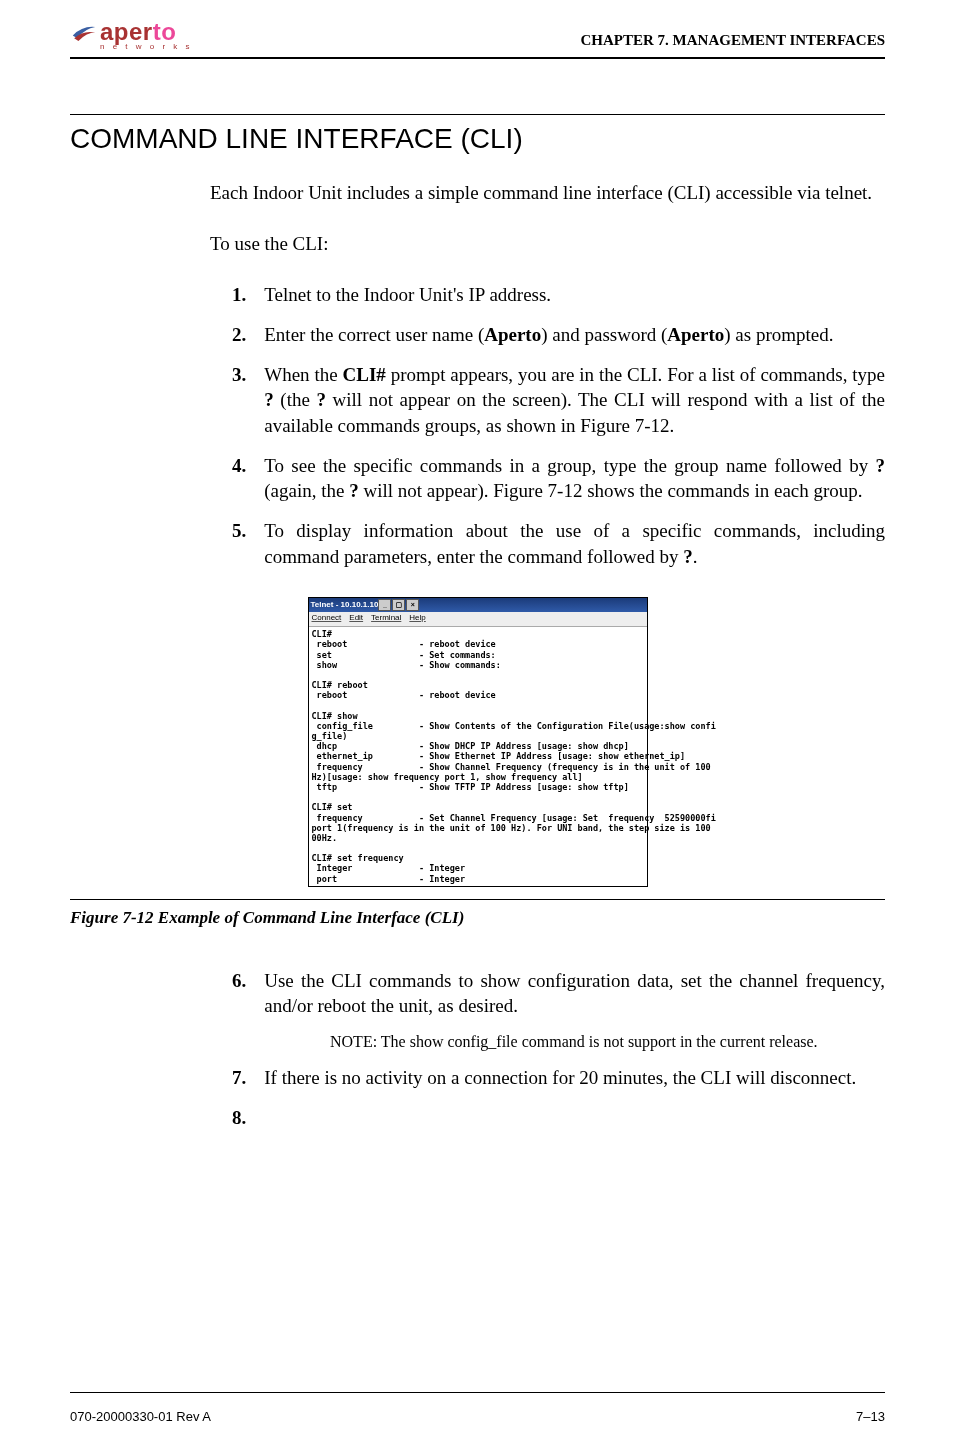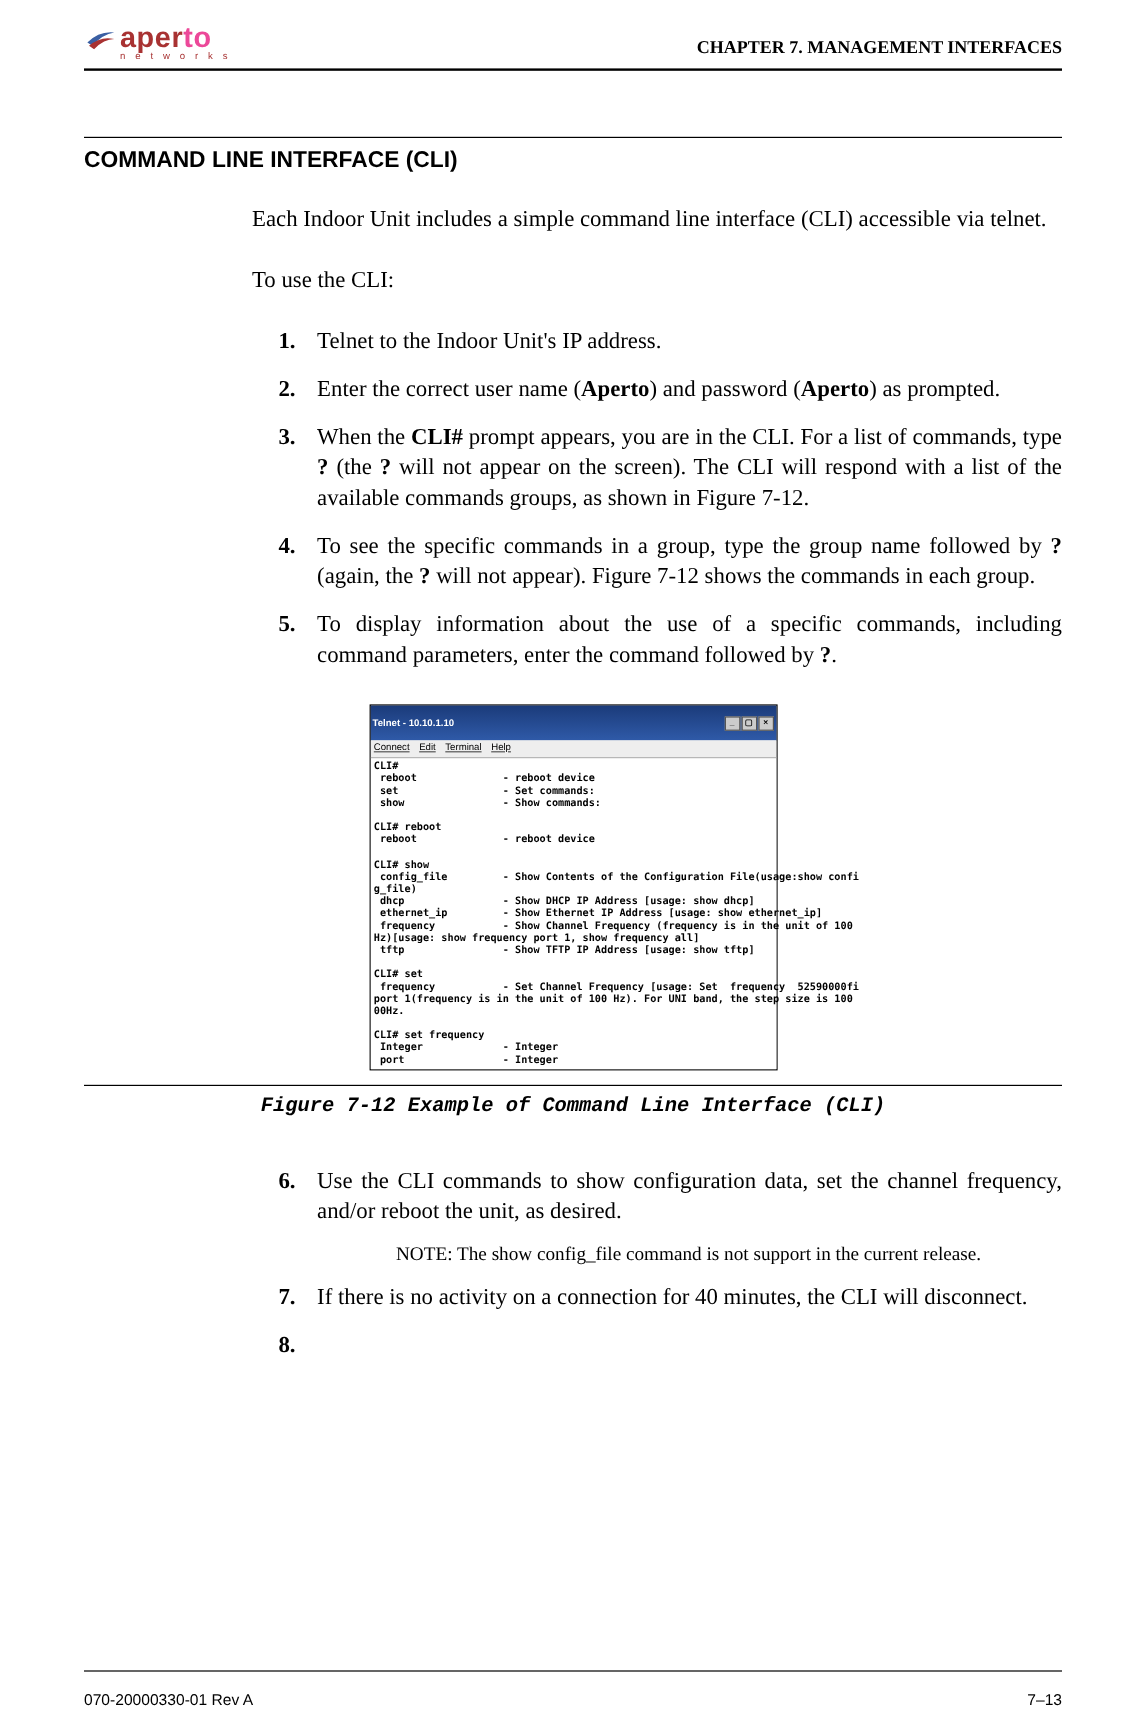--- a/index.html
+++ b/index.html
@@ -69,22 +69,22 @@
     margin: 6px 0 0 0;
   }
   hr.section-rule {
     border: none;
     border-top: 1px solid #000;
     margin: 55px 0 8px 0;
   }
   h1.section-title {
     font-family: Arial, Helvetica, sans-serif;
     font-variant: small-caps;
-    font-size: 19px;
-    font-weight: bold;
+    font-size: 28px;
+    font-weight: normal;
     margin: 0 0 20px 0;
   }
   .body-indent {
     margin-left: 140px;
     margin-right: 0;
   }
   .para {
     font-size: 19px;
     line-height: 1.3;
     text-align: justify;
@@ -118,24 +118,23 @@
   .twin {
     border: 1px solid #000;
     background: #eeeeee;
     font-family: "Lucida Console", Consolas, monospace;
     font-size: 8.5px;
     line-height: 1.2;
   }
   .twin-titlebar {
     background: linear-gradient(#1b3b7a, #2f5aa8);
     color: #fff;
-    height: 29px;
+    height: 14px;
     display: flex;
     align-items: center;
-    justify-content: space-between;
     padding: 0 2px;
     font-family: Tahoma, Arial, sans-serif;
     font-size: 8px;
     font-weight: bold;
   }
   .twin-titlebar .ctrls {
     display: flex;
     gap: 1px;
   }
   .twin-titlebar .ctrl {
@@ -167,26 +166,25 @@
     font-weight: bold;
     min-height: 215px;
   }
 
   hr.fig-rule {
     border: none;
     border-top: 1px solid #000;
     margin: 12px 0 8px 0;
   }
   .fig-caption {
-    font-family: Liberation Mono, monospace;
+    font-family: Liberation Serif, serif;
     font-weight: bold;
     font-style: italic;
     font-size: 17px;
     margin-left: 0;
-    text-align: center;
   }
 
   .note {
     font-size: 16px;
     margin: 14px 0 14px 120px;
   }
 
   .footer {
     position: absolute;
     bottom: 20px;
@@ -313,21 +311,21 @@
     <ol class="steps">
       <li>
           <span class="num">6.</span>
           <span>Use the CLI commands to show configuration data, set the channel frequency, and/or reboot the unit, as desired.</span>
         </li>
     </ol>
     <div class="note">NOTE:  The show config_file command is not support in the current release.</div>
     <ol class="steps">
       <li>
           <span class="num">7.</span>
-          <span>If there is no activity on a connection for 40 minutes, the CLI will disconnect.</span>
+          <span>If there is no activity on a connection for 20 minutes, the CLI will disconnect.</span>
         </li>
       <li>
           <span class="num">8.</span>
         </li>
     </ol>
   </div>
 
   <div class="footer">
     <span>070-20000330-01 Rev A</span>
     <span>7–13</span>

